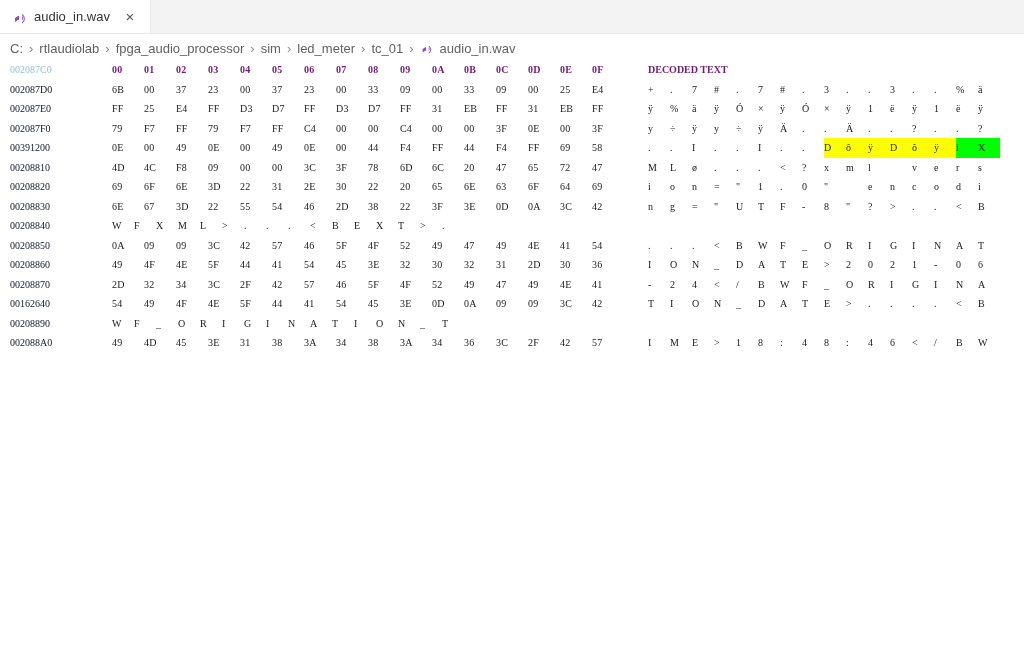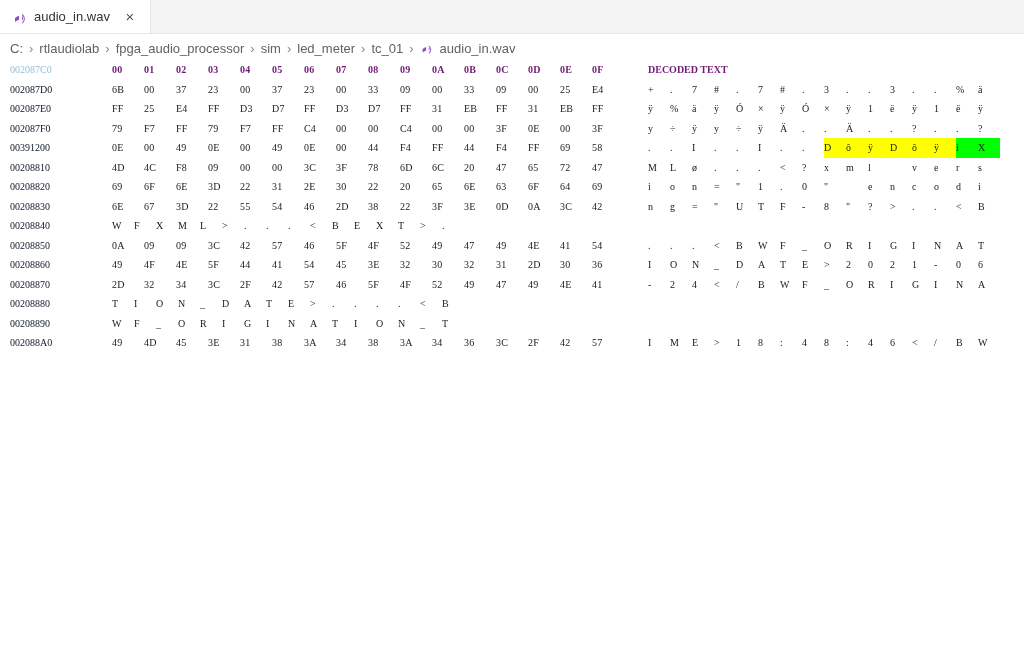--- a/index.html
+++ b/index.html
@@ -177,21 +177,22 @@
         <div class="offset">00208860</div>
         <div class="hex-bytes"><span>49</span><span>4F</span><span>4E</span><span>5F</span><span>44</span><span>41</span><span>54</span><span>45</span><span>3E</span><span>32</span><span>30</span><span>32</span><span>31</span><span>2D</span><span>30</span><span>36</span></div>
         <div class="decoded"><span class="c">I</span><span class="c">O</span><span class="c">N</span><span class="c">_</span><span class="c">D</span><span class="c">A</span><span class="c">T</span><span class="c">E</span><span class="c">&gt;</span><span class="c">2</span><span class="c">0</span><span class="c">2</span><span class="c">1</span><span class="c">-</span><span class="c">0</span><span class="c">6</span></div>
       </div>
       <div class="data-row">
         <div class="offset">00208870</div>
         <div class="hex-bytes"><span>2D</span><span>32</span><span>34</span><span>3C</span><span>2F</span><span>42</span><span>57</span><span>46</span><span>5F</span><span>4F</span><span>52</span><span>49</span><span>47</span><span>49</span><span>4E</span><span>41</span></div>
         <div class="decoded"><span class="c">-</span><span class="c">2</span><span class="c">4</span><span class="c">&lt;</span><span class="c">/</span><span class="c">B</span><span class="c">W</span><span class="c">F</span><span class="c">_</span><span class="c">O</span><span class="c">R</span><span class="c">I</span><span class="c">G</span><span class="c">I</span><span class="c">N</span><span class="c">A</span></div>
       </div>
       <div class="data-row">
-        <div class="offset">00208880</div>
+        <div class="offset">00162640</div>
+        <div class="hex-bytes"><span>54</span><span>49</span><span>4F</span><span>4E</span><span>5F</span><span>44</span><span>41</span><span>54</span><span>45</span><span>3E</span><span>0D</span><span>0A</span><span>09</span><span>09</span><span>3C</span><span>42</span></div>
         <div class="decoded"><span class="c">T</span><span class="c">I</span><span class="c">O</span><span class="c">N</span><span class="c">_</span><span class="c">D</span><span class="c">A</span><span class="c">T</span><span class="c">E</span><span class="c">&gt;</span><span class="c">.</span><span class="c">.</span><span class="c">.</span><span class="c">.</span><span class="c">&lt;</span><span class="c">B</span></div>
       </div>
       <div class="data-row">
         <div class="offset">00208890</div>
         <div class="decoded"><span class="c">W</span><span class="c">F</span><span class="c">_</span><span class="c">O</span><span class="c">R</span><span class="c">I</span><span class="c">G</span><span class="c">I</span><span class="c">N</span><span class="c">A</span><span class="c">T</span><span class="c">I</span><span class="c">O</span><span class="c">N</span><span class="c">_</span><span class="c">T</span></div>
       </div>
       <div class="data-row">
         <div class="offset">002088A0</div>
         <div class="hex-bytes"><span>49</span><span>4D</span><span>45</span><span>3E</span><span>31</span><span>38</span><span>3A</span><span>34</span><span>38</span><span>3A</span><span>34</span><span>36</span><span>3C</span><span>2F</span><span>42</span><span>57</span></div>
         <div class="decoded"><span class="c">I</span><span class="c">M</span><span class="c">E</span><span class="c">&gt;</span><span class="c">1</span><span class="c">8</span><span class="c">:</span><span class="c">4</span><span class="c">8</span><span class="c">:</span><span class="c">4</span><span class="c">6</span><span class="c">&lt;</span><span class="c">/</span><span class="c">B</span><span class="c">W</span></div>

